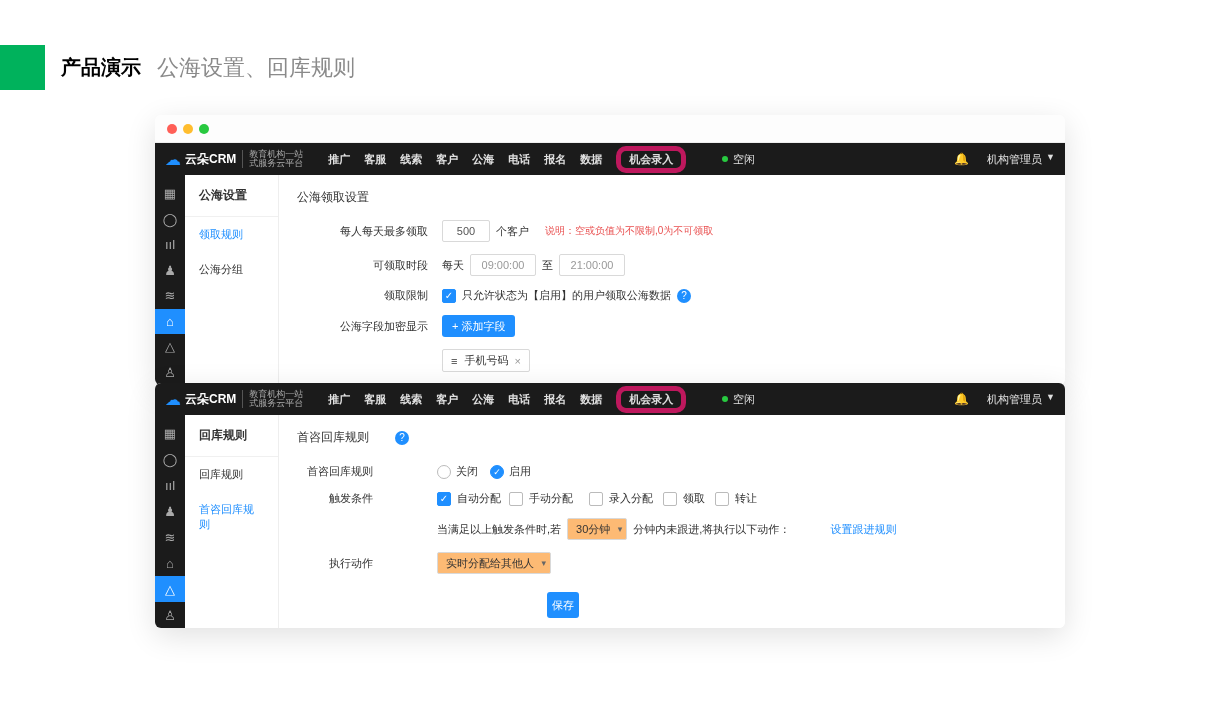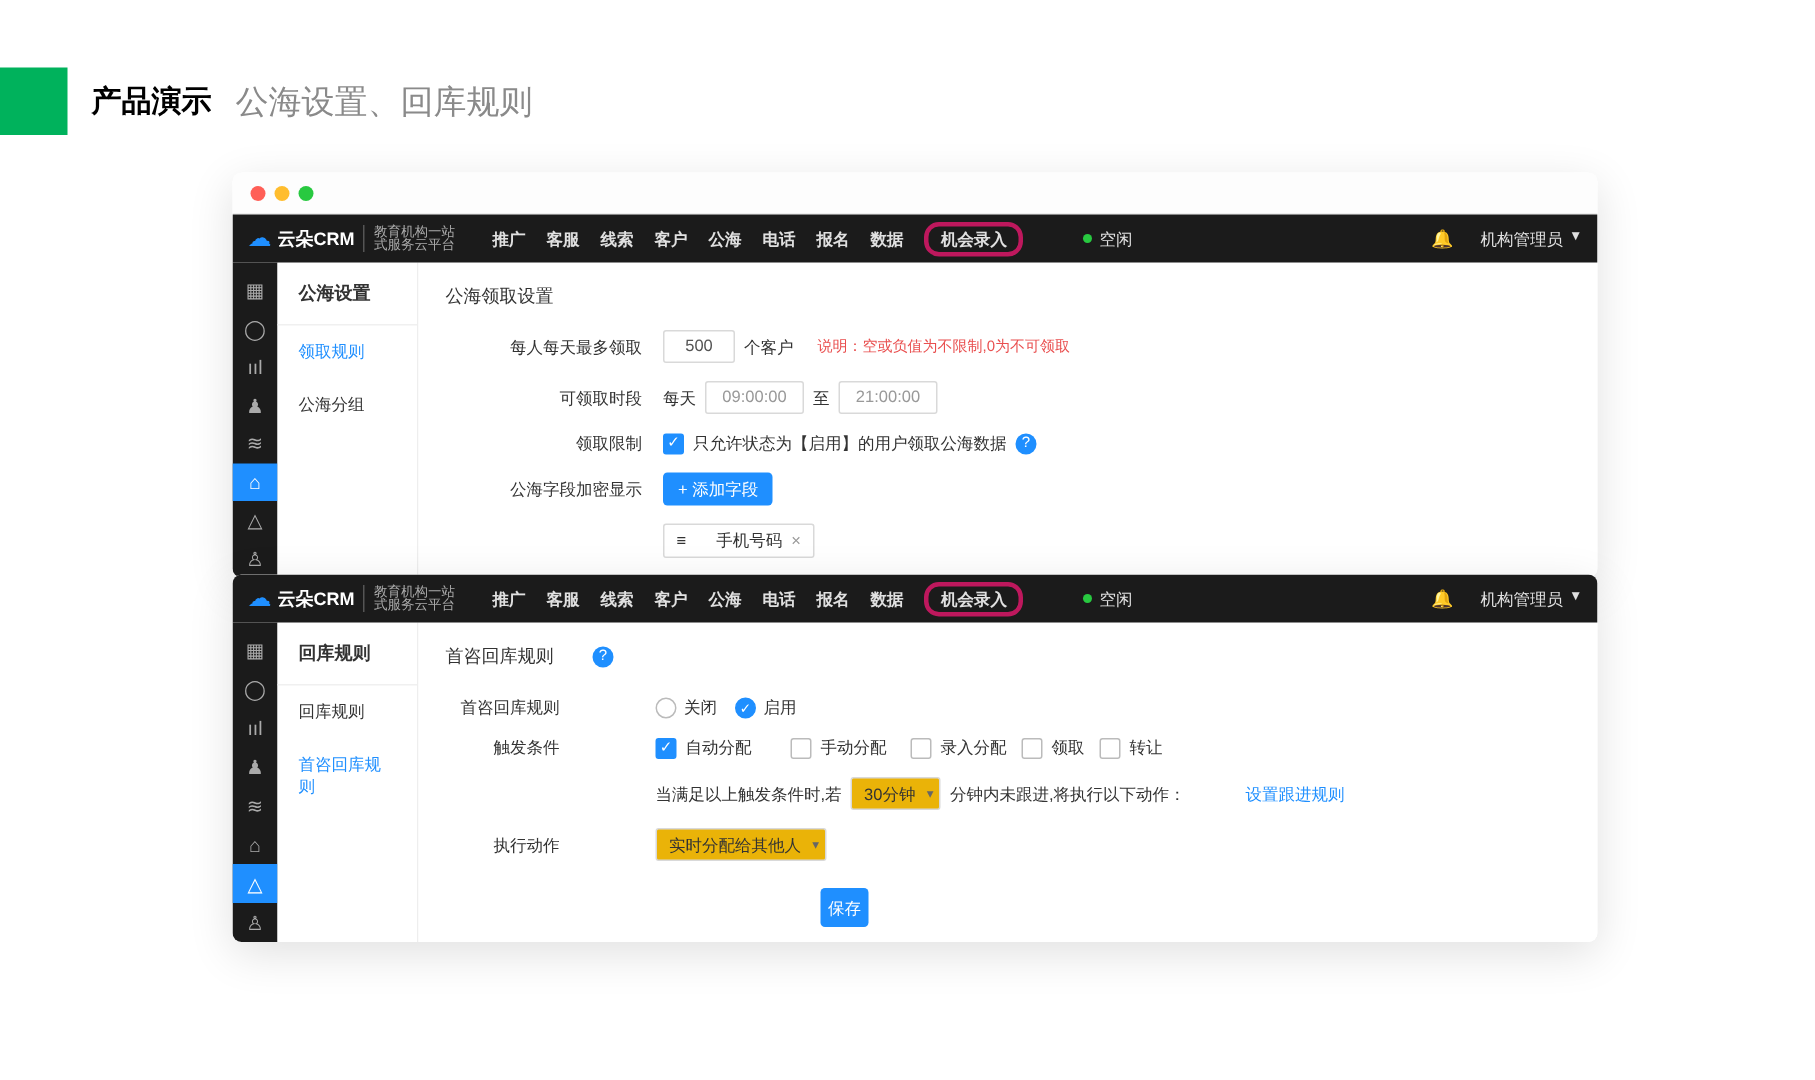--- a/index.html
+++ b/index.html
@@ -19,21 +19,21 @@
   .dot{width:10px;height:10px;border-radius:50%;margin-right:6px;}
   .d-r{background:#ff5f57;} .d-y{background:#ffbd2e;} .d-g{background:#28c940;}
   
   .topnav{height:32px;background:#1b1b1b;display:flex;align-items:center;color:#e0e0e0;font-size:11px;position:relative;}
   .logo{display:flex;align-items:center;padding:0 10px;}
   .logo-ico{color:#1f8fff;font-size:16px;margin-right:4px;}
   .logo-txt{font-weight:700;color:#fff;font-size:12px;}
   .logo-sub{margin-left:6px;color:#aaa;font-size:9px;line-height:1.05;border-left:1px solid #555;padding-left:6px;}
   .nav-items{display:flex;align-items:center;margin-left:8px;}
   .nav-items span{margin:0 7px;cursor:pointer;font-weight:bold;}
-  .btn-outline{border:3px solid #be185d;border-radius:10px;padding:1px 8px;margin-left:6px;cursor:pointer;}
+  .btn-outline{border:5px solid #be185d;border-radius:10px;padding:1px 8px;margin-left:6px;cursor:pointer;}
   .status{margin-left:auto;display:flex;align-items:center;margin-right:310px;}
   .status-dot{width:6px;height:6px;border-radius:50%;background:#28c940;margin-right:5px;}
   .right-tools{position:absolute;right:10px;display:flex;align-items:center;}
   .bell{margin-right:18px;color:#ccc;font-size:12px;}
   .user{display:flex;align-items:flex-start;cursor:pointer;}
   .caret{margin-left:4px;font-size:9px;}
   
   .body{display:flex;height:calc(100% - 60px);}
   .win2 .body{height:calc(100% - 32px);}
   .iconbar{width:30px;background:#1b1b1b;display:flex;flex-direction:column;align-items:center;padding-top:6px;}
@@ -55,21 +55,21 @@
   .warn{color:#e94f4f;margin-left:10px;font-size:10px;}
   .chk{width:14px;height:14px;border:1px solid #bbb;border-radius:2px;display:inline-flex;align-items:center;justify-content:center;margin-right:6px;background:#fff;cursor:pointer;}
   .chk.on{background:#1f8fff;border-color:#1f8fff;color:#fff;}
   .chk.on::after{content:"✓";font-size:10px;line-height:1;}
   .btn-blue{background:#1f8fff;color:#fff;border:none;border-radius:3px;height:22px;padding:0 10px;font-size:11px;cursor:pointer;}
   .tag{border:1px solid #d9d9d9;border-radius:2px;padding:3px 8px;font-size:11px;display:inline-flex;align-items:center;}
   .tag .x{margin-left:6px;color:#999;cursor:pointer;}
   .radio{width:14px;height:14px;border:1px solid #bbb;border-radius:50%;display:inline-flex;align-items:center;justify-content:center;margin-right:5px;cursor:pointer;}
   .radio.on{border-color:#1f8fff;background:#1f8fff;}
   .radio.on::after{content:"✓";font-size:9px;color:#fff;}
-  .sel{border:1px solid #d9d9d9;border-radius:2px;height:22px;padding:0 16px 0 8px;font-size:11px;display:inline-flex;align-items:center;position:relative;cursor:pointer;background:#eab308;}
+  .sel{border:1px solid #d9d9d9;border-radius:2px;height:22px;padding:0 16px 0 8px;font-size:11px;display:inline-flex;align-items:center;position:relative;cursor:pointer;background:#fdba74;}
   .sel::after{content:"▾";position:absolute;right:4px;font-size:9px;color:#666;}
   .link{color:#1f8fff;cursor:pointer;}
   .save{background:#1f8fff;color:#fff;border:none;border-radius:3px;width:32px;height:26px;font-size:11px;cursor:pointer;margin-left:250px;margin-top:6px;}
 </style>
 </head>
 <body>
 
 <div class="page-head">
   <div class="green-block"></div>
   <div class="pt">产品演示</div>
@@ -154,21 +154,21 @@
           <span class="help-ico" style="margin-left:6px">?</span>
         </div>
         <div class="row">
           <div class="lbl">公海字段加密显示</div>
           <button class="btn-blue">+ 添加字段</button>
         </div>
         <div class="row">
           <div class="lbl"></div>
           <span class="tag">
             <span>≡</span>
-            <span style="margin-left:20px">手机号码</span>
+            <span style="margin-left:7px">手机号码</span>
             <span class="x">×</span>
           </span>
         </div>
       </div>
     </div>
   </div>
 
   <div class="win win2">
     <div class="topnav">
       <div class="logo">
@@ -228,21 +228,21 @@
           <div style="width:50px"></div>
           <span class="radio"></span>
           <span style="margin-right:12px">关闭</span>
           <span class="radio on"></span>
           <span>启用</span>
         </div>
         <div class="row">
           <div class="lbl" style="width:90px">触发条件</div>
           <div style="width:50px"></div>
           <span class="chk on"></span>
-            <span style="margin-right:26px">自动分配</span>
+            <span style="margin-right:8px">自动分配</span>
           <span class="chk"></span>
             <span style="margin-right:16px">手动分配</span>
           <span class="chk"></span>
             <span style="margin-right:10px">录入分配</span>
           <span class="chk"></span>
             <span style="margin-right:10px">领取</span>
           <span class="chk"></span>
             <span>转让</span>
         </div>
         <div class="row">

